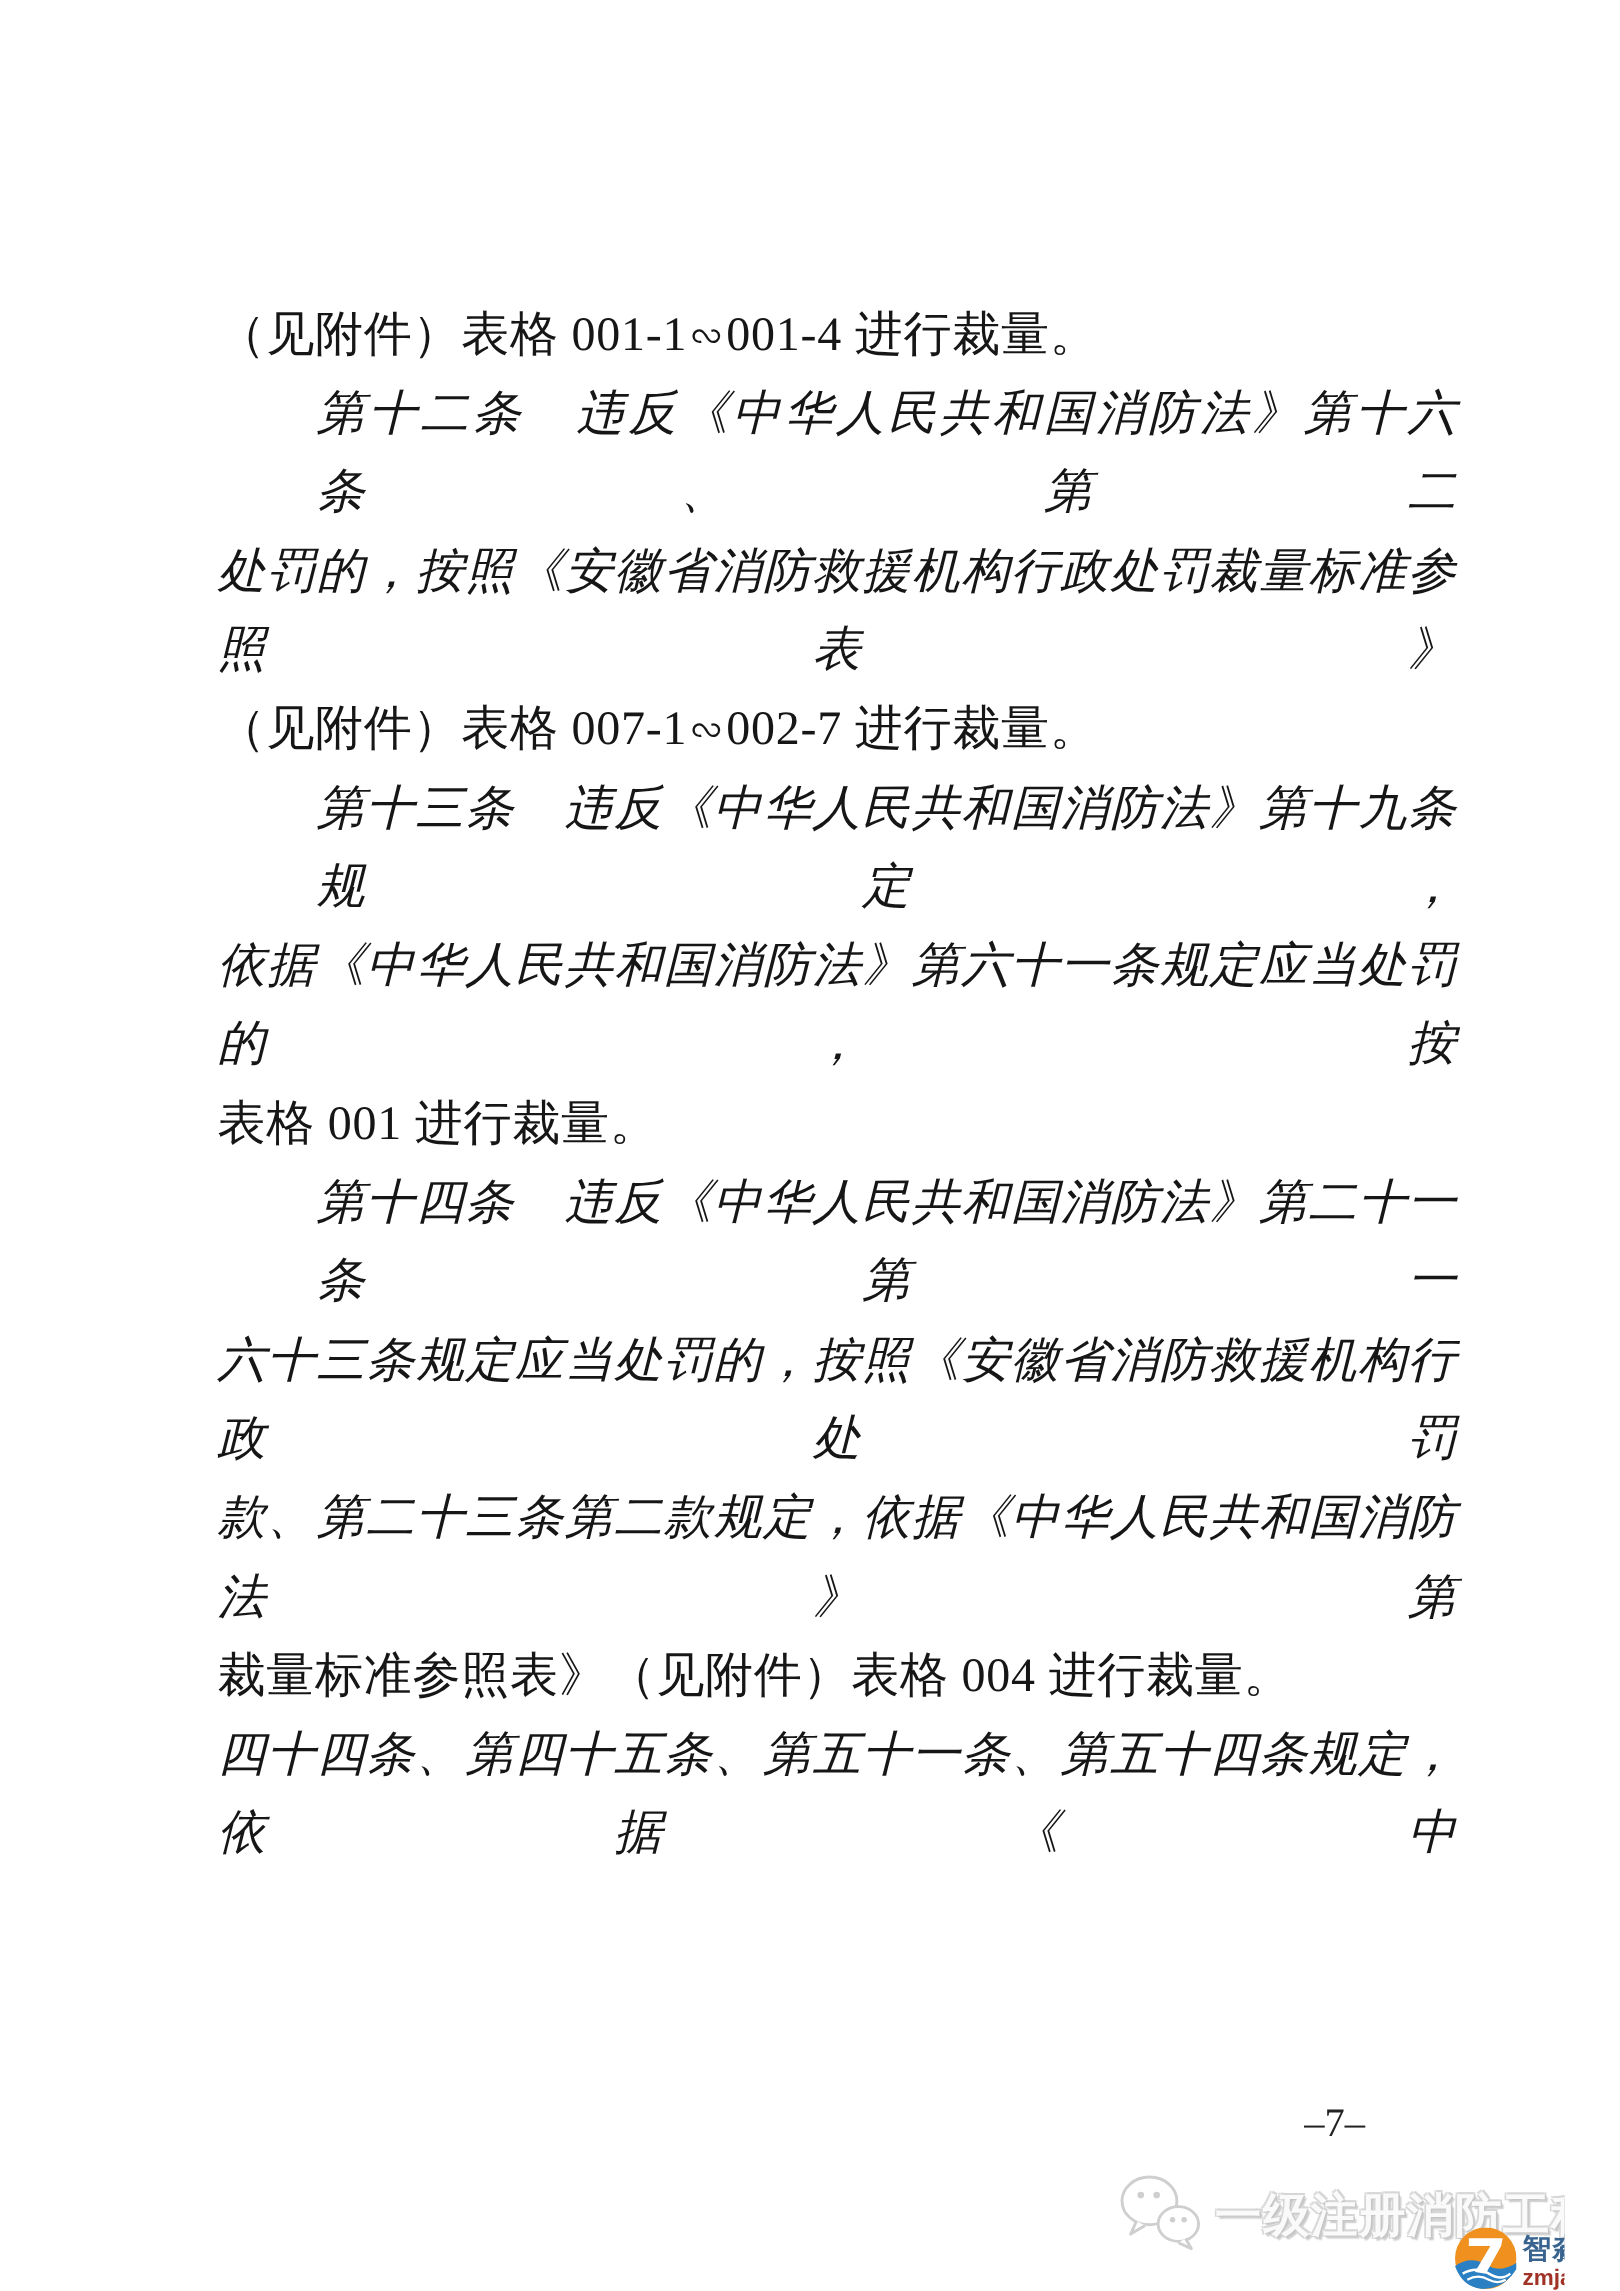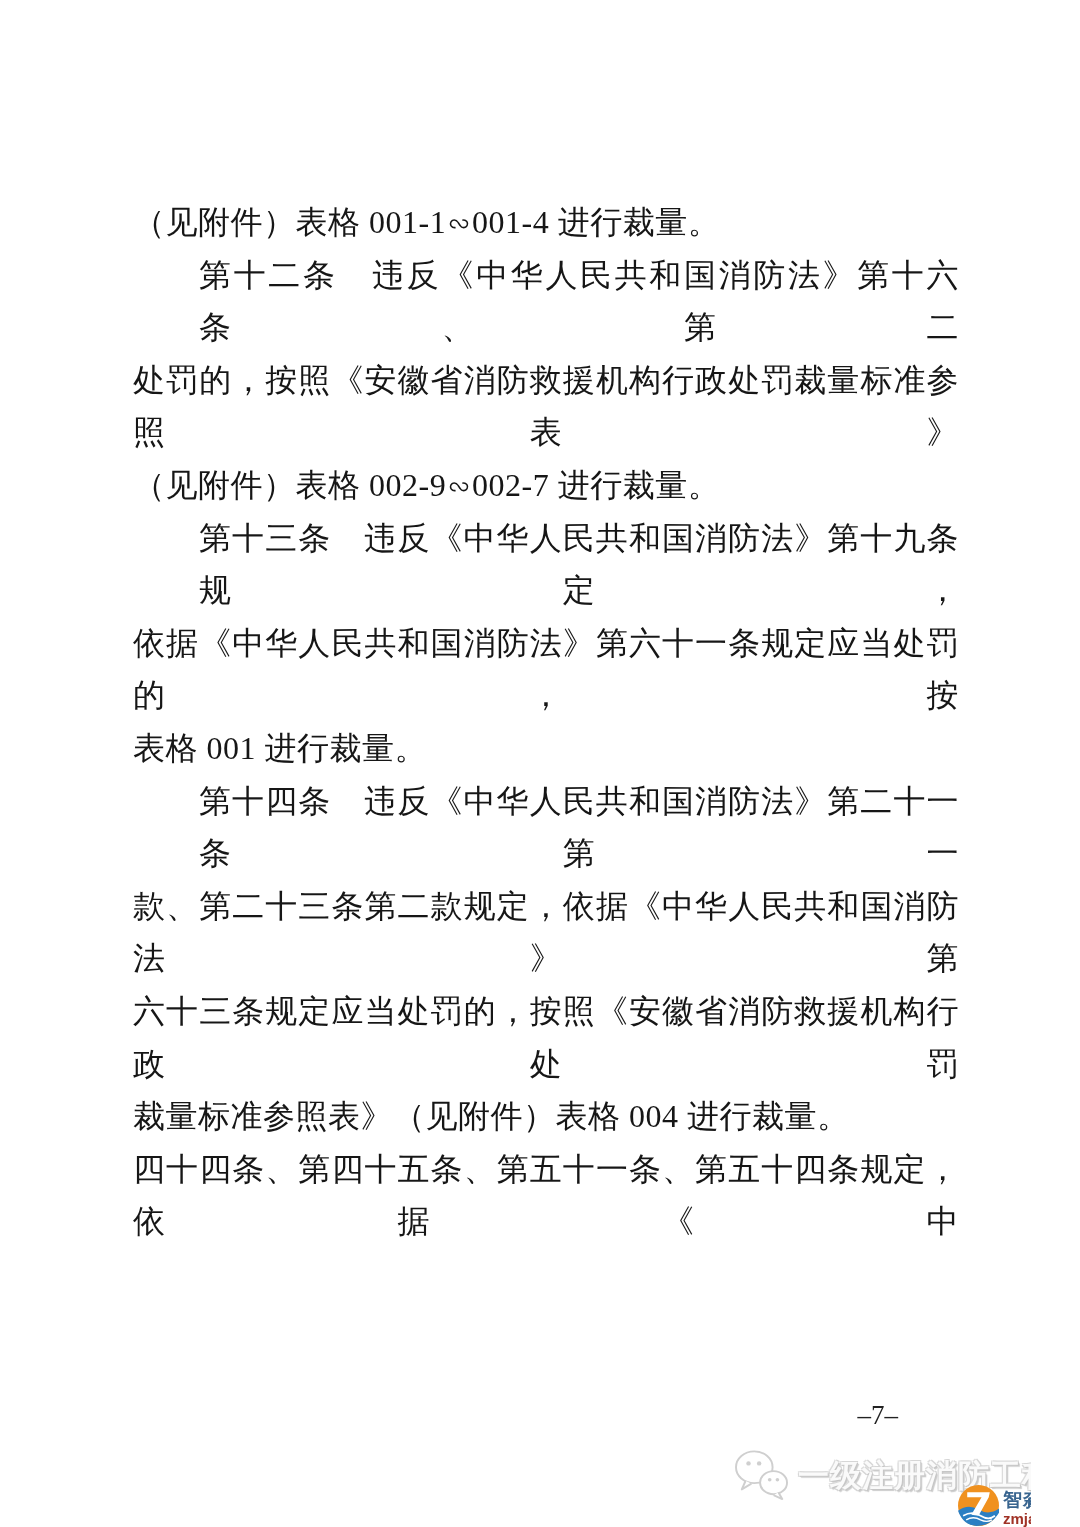--- a/index.html
+++ b/index.html
@@ -3,39 +3,41 @@
 <meta charset="utf-8">
 <style>
   html, body { margin: 0; padding: 0; background: #ffffff; }
   .page {
     position: relative;
     width: 1031px;
     height: 1527px;
     background: #ffffff;
     overflow: hidden;
     font-family: "Liberation Serif", serif;
+    margin-left: 12px;
   }
   .doc-lines {
     position: absolute;
     left: 133px;
     top: 196px;
     width: 826px;
     font-size: 32px;
     line-height: 52.6px;
     color: #161616;
     letter-spacing: 0.5px;
   }
   .doc-lines .line {
     text-align: justify;
     text-align-last: left;
     white-space: nowrap;
   }
   .doc-lines .line.j {
     white-space: normal;
     text-align-last: justify;
+    font-style: italic;
   }
   .doc-lines .line.ind { padding-left: 66px; }
   .page-number {
     position: absolute;
     top: 1400px;
     right: 133px;
     font-size: 27px;
     color: #222222;
     font-family: "Liberation Serif", serif;
   }
@@ -89,27 +91,27 @@
 </style>
 </head>
 <body>
 
 <div class="page">
 
   <div class="doc-lines">
       <div class="line">（见附件）表格 001-1∽001-4 进行裁量。</div>
       <div class="line j ind">第十二条　违反《中华人民共和国消防法》第十六条、第二</div>
       <div class="line j">处罚的，按照《安徽省消防救援机构行政处罚裁量标准参照表》</div>
-      <div class="line">（见附件）表格 002-9∽002-7 进行裁量。</div>
+      <div class="line">（见附件）表格 007-1∽002-7 进行裁量。</div>
       <div class="line j ind">第十三条　违反《中华人民共和国消防法》第十九条规定，</div>
       <div class="line j">依据《中华人民共和国消防法》第六十一条规定应当处罚的，按</div>
       <div class="line">表格 001 进行裁量。</div>
       <div class="line j ind">第十四条　违反《中华人民共和国消防法》第二十一条第一</div>
+      <div class="line j">六十三条规定应当处罚的，按照《安徽省消防救援机构行政处罚</div>
       <div class="line j">款、第二十三条第二款规定，依据《中华人民共和国消防法》第</div>
-      <div class="line j">六十三条规定应当处罚的，按照《安徽省消防救援机构行政处罚</div>
       <div class="line">裁量标准参照表》（见附件）表格 004 进行裁量。</div>
       <div class="line j">四十四条、第四十五条、第五十一条、第五十四条规定，依据《中</div>
     </div>
 
   <div class="page-number">–7–</div>
 
   <div class="watermark">
     <span>
       <svg width="58" height="52" viewBox="0 0 60 54">
         <ellipse cx="22" cy="20" rx="19" ry="16.5" fill="#ffffff" stroke="#cfcfcf" stroke-width="2"></ellipse>

